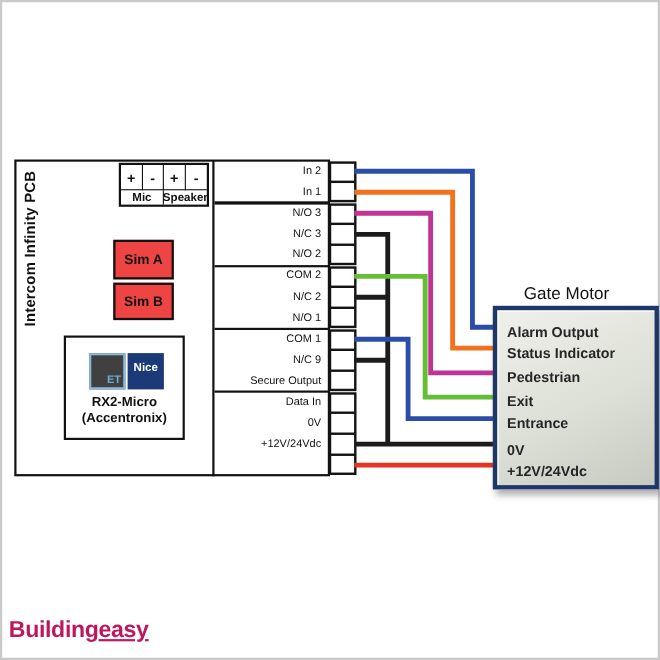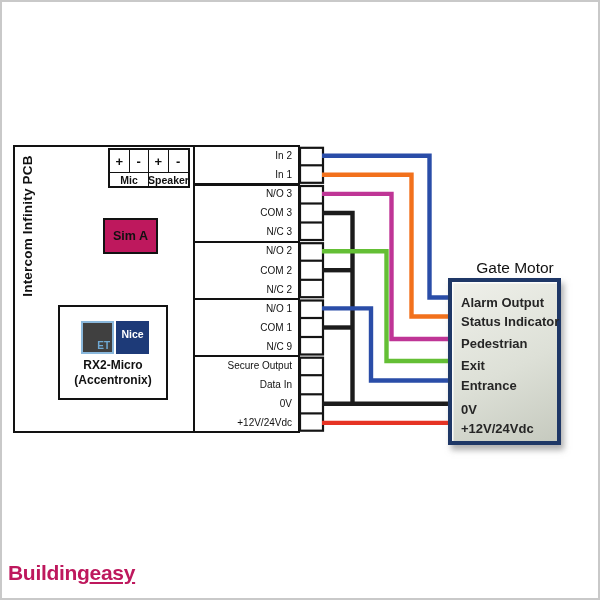--- a/index.html
+++ b/index.html
@@ -19,21 +19,21 @@
           border:2px solid #121212;box-sizing:border-box;background:#fff;
           display:grid;grid-template-columns:1fr 1fr 1fr 1fr;grid-template-rows:23px 13px;}
   #micspk .t{border-right:1.5px solid #121212;border-bottom:1.5px solid #121212;
              display:flex;align-items:center;justify-content:center;font-weight:bold;font-size:13px;}
   #micspk .t:nth-child(4){border-right:none;}
   #micspk .b{grid-column:span 2;display:flex;align-items:center;justify-content:center;
              font-weight:bold;font-size:10.5px;}
   #micspk .b.first{border-right:1.5px solid #121212;}
 
   .simbox{position:absolute;left:103px;width:55px;border:2px solid #121212;box-sizing:border-box;
-          display:flex;align-items:center;justify-content:center;font-weight:bold;font-size:12.5px;background:#be185d;}
+          display:flex;align-items:center;justify-content:center;font-weight:bold;font-size:12.5px;background:#ef4444;}
   #sim-a{top:218px;height:36px;}
   #sim-b{top:257px;height:34px;}
 
   
   #onboard{position:absolute;left:58px;top:305px;width:110px;height:95px;
            border:2.5px solid #121212;box-sizing:border-box;background:#fff;}
   #et-square{position:absolute;left:21px;top:14px;width:33px;height:33px;border:2px solid #8ab8dc;
              box-sizing:border-box;background:#404040;}
   #et-square span{position:absolute;right:2px;bottom:1px;color:#6fa9d4;font-weight:bold;font-size:10px;}
   #nice-square{position:absolute;left:56px;top:14px;width:33px;height:33px;background:#1d3a78;
@@ -47,21 +47,21 @@
   #term-labels .row{height:19.09px;display:flex;align-items:center;justify-content:flex-end;
                     padding-right:6px;font-weight:normal;font-size:10px;box-sizing:border-box;}
   .hdiv{position:absolute;left:195px;width:104px;height:2.2px;background:#121212;}
 
   
   #wires{position:absolute;left:0;top:0;z-index:5;pointer-events:none;}
 
   
   #gate-title{position:absolute;left:446px;top:259px;width:138px;text-align:center;
               font-weight:normal;font-size:15.5px;z-index:7;}
-  #gate-box{position:absolute;left:448px;top:278px;width:113px;height:167px;z-index:6;
+  #gate-box{position:absolute;left:448px;top:278px;width:151px;height:167px;z-index:6;
             border:4.5px solid #1e3766;box-sizing:border-box;
             background:linear-gradient(155deg,#eff0ea 0%,#dde0d7 55%,#c6cabf 100%);
             box-shadow:inset 1.5px 1.5px 0 rgba(255,255,255,.85), 3px 5px 6px rgba(110,110,110,.55);}
   #gate-box .port{position:absolute;left:9px;transform:translateY(-50%);
                   font-weight:bold;font-size:13px;color:#262626;white-space:nowrap;}
 
   
   #watermark{position:absolute;left:8px;top:561px;font-weight:bold;font-size:21px;color:#be185d;
              letter-spacing:-0.3px;}
   #watermark .u{text-decoration:underline;text-decoration-thickness:2px;text-underline-offset:2px;}
@@ -78,39 +78,39 @@
   <div id="micspk">
     <div class="t">+</div>
     <div class="t">-</div>
     <div class="t">+</div>
     <div class="t">-</div>
     <div class="b first">Mic</div>
     <div class="b">Speaker</div>
   </div>
 
   <div id="sim-a" class="simbox">Sim A</div>
+  <div id="sim-b" class="simbox">Sim B</div>
 
   <div id="onboard">
     <div id="et-square">
       <span>ET</span>
     </div>
     <div id="nice-square">
       <span>Nice</span>
     </div>
     <div id="onboard-text">
       <div>RX2-Micro</div>
       <div>(Accentronix)</div>
     </div>
   </div>
 
   <div id="term-labels">
     <div class="row">In 2</div>
     <div class="row">In 1</div>
     <div class="row">N/O 3</div>
-    <div class="row">COM 3</div>
     <div class="row">N/C 3</div>
     <div class="row">N/O 2</div>
     <div class="row">COM 2</div>
     <div class="row">N/C 2</div>
     <div class="row">N/O 1</div>
     <div class="row">COM 1</div>
     <div class="row">N/C 9</div>
     <div class="row">Secure Output</div>
     <div class="row">Data In</div>
     <div class="row">0V</div>

